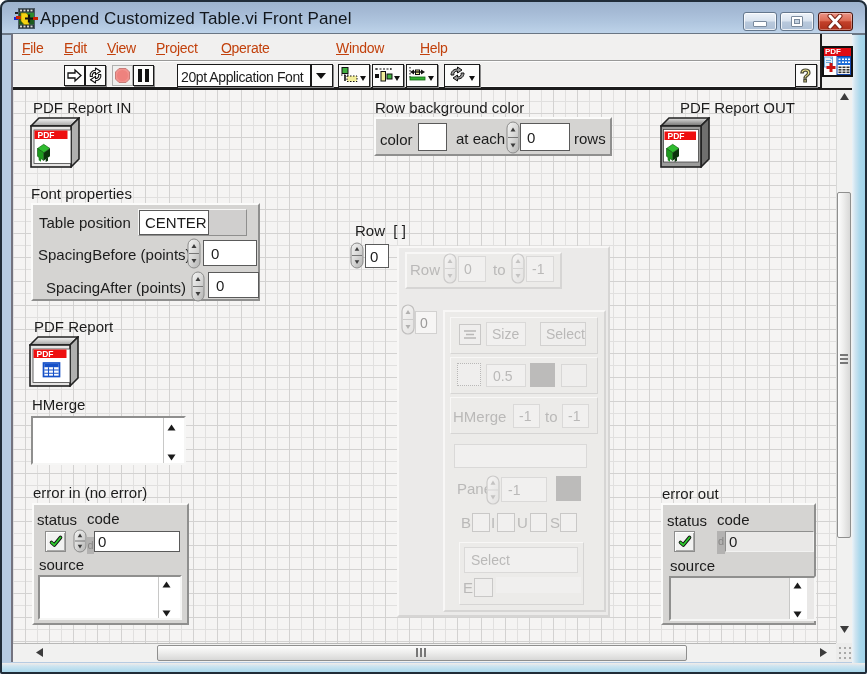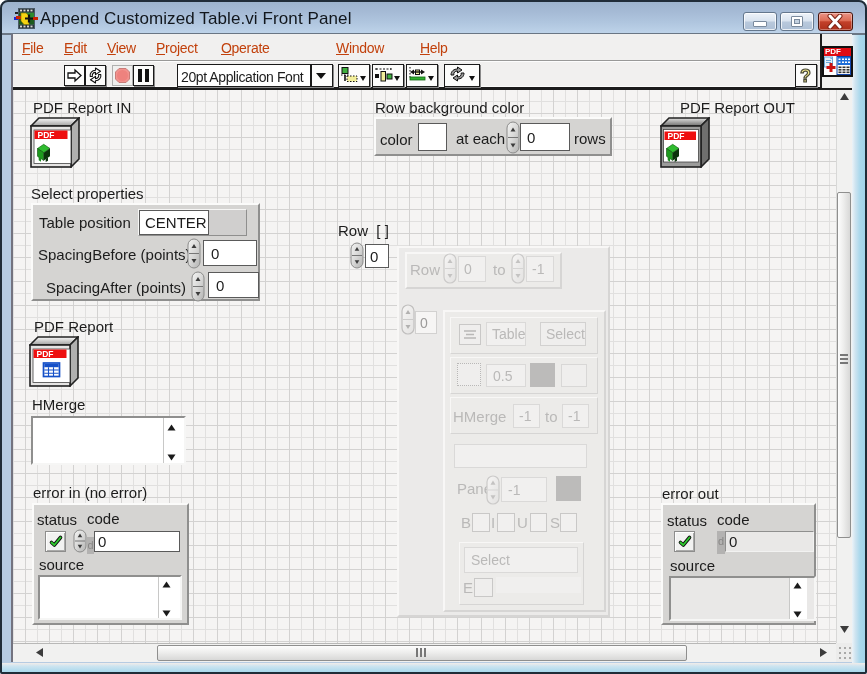--- a/index.html
+++ b/index.html
@@ -304,21 +304,21 @@
   <text x="7.5" y="22" font-family="Liberation Sans, sans-serif" font-size="8.5" font-weight="bold" fill="#fff">PDF</text>
   <g>
     <polygon points="6.5,31.5 12.7,27.3 19,31.5 12.7,35.7" fill="#2fbc2f" stroke="#0c5c0c" stroke-width="0.6"></polygon>
     <polygon points="6.5,31.5 12.7,35.7 12.7,43.5 6.5,39.3" fill="#1d9a1d" stroke="#0a4a0a" stroke-width="0.6"></polygon>
     <polygon points="19,31.5 12.7,35.7 12.7,43.5 19,39.3" fill="#0b330b"></polygon>
     <polygon points="7.7,39.7 10,41.2 10,44.7 7.7,43.2" fill="#1d8a1d"></polygon>
     <polygon points="14.7,41.7 17,40.4 17,43.8 14.7,45.1" fill="#0b330b"></polygon>
   </g>
 </svg>
 
-<div class="lbl" style="left:31px;top:186px;">Select properties</div>
+<div class="lbl" style="left:31px;top:186px;">Font properties</div>
 <div class="panel3d" style="left:31px;top:203px;width:229px;height:98px;"></div>
 <div class="lbl" style="left:39px;top:215px;">Table position</div>
 <div class="abs" style="left:138px;top:209px;width:109px;height:27px;background:#d0cfce;border-top:1px solid #f6f6f5;border-left:1px solid #f6f6f5;border-bottom:1px solid #8f8f8e;border-right:1px solid #8f8f8e;"></div>
 <div class="inbox" style="left:139px;top:210px;width:70px;height:25px;padding:4px 0 0 5px;">CENTER</div>
 <div class="lbl" style="left:38px;top:247px;">SpacingBefore (points)</div>
 <svg class="abs" style="left:187px;top:238px;" width="14" height="31" viewBox="0 0 14 31">
   <rect x="1" y="1" width="12" height="29" rx="6" fill="url(#spinG)" stroke="#8b8b8a" stroke-width="1"></rect>
   <path d="M2 15.5 L12 15.5" stroke="#777" stroke-width="1"></path>
   <path d="M7 6 L9.5 10 L4.5 10 Z" fill="#3c3c3c"></path>
   <path d="M7 25 L9.5 21 L4.5 21 Z" fill="#3c3c3c"></path>
@@ -326,21 +326,21 @@
 <div class="inbox" style="left:203px;top:240px;width:54px;height:26px;padding:5px 0 0 7px;">0</div>
 <div class="lbl" style="left:46px;top:280px;">SpacingAfter (points)</div>
 <svg class="abs" style="left:191px;top:271px;" width="14" height="31" viewBox="0 0 14 31">
   <rect x="1" y="1" width="12" height="29" rx="6" fill="url(#spinG)" stroke="#8b8b8a" stroke-width="1"></rect>
   <path d="M2 15.5 L12 15.5" stroke="#777" stroke-width="1"></path>
   <path d="M7 6 L9.5 10 L4.5 10 Z" fill="#3c3c3c"></path>
   <path d="M7 25 L9.5 21 L4.5 21 Z" fill="#3c3c3c"></path>
 </svg>
 <div class="inbox" style="left:208px;top:272px;width:51px;height:26px;padding:5px 0 0 7px;">0</div>
 
-<div class="lbl" style="left:338px;top:223px;">Row&nbsp; [ ]</div>
+<div class="lbl" style="left:355px;top:223px;">Row&nbsp; [ ]</div>
 <svg class="abs" style="left:350px;top:242px;" width="14" height="27" viewBox="0 0 14 27">
   <rect x="1" y="1" width="12" height="25" rx="6" fill="url(#spinG)" stroke="#8b8b8a" stroke-width="1"></rect>
   <path d="M2 13.5 L12 13.5" stroke="#777" stroke-width="1"></path>
   <path d="M7 5 L9.3 8.7 L4.7 8.7 Z" fill="#3c3c3c"></path>
   <path d="M7 22 L9.3 18.3 L4.7 18.3 Z" fill="#3c3c3c"></path>
 </svg>
 <div class="inbox" style="left:365px;top:244px;width:24px;height:24px;padding:4px 0 0 4px;">0</div>
 
 <div class="dpanel3d" style="left:397px;top:246px;width:213px;height:371px;"></div>
 
@@ -370,21 +370,21 @@
 </svg>
 <div class="dinbox" style="left:415px;top:311px;width:22px;height:23px;padding:4px 0 0 4px;background:#f6f5f4;border-color:#d2d1d0;color:#9b9a99;">0</div>
 
 <div class="dpanel3d" style="left:443px;top:310px;width:163px;height:302px;background:#ecebe9;"></div>
 
 <div class="dpanel3d" style="left:450px;top:317px;width:148px;height:37px;background:#ecebe9;border-width:1px;"></div>
 <div class="abs" style="left:459px;top:324px;width:22px;height:21px;background:#efeeed;border:1px solid #c9c8c7;"></div>
 <svg class="abs" style="left:463px;top:329px;" width="14" height="11" viewBox="0 0 14 11">
   <path d="M1 2 L13 2 M3 5.5 L11 5.5 M1 9 L13 9" stroke="#b9b8b7" stroke-width="1.6"></path>
 </svg>
-<div class="dinbox" style="left:486px;top:322px;width:40px;height:24px;padding:4px 0 0 5px;">Table</div>
+<div class="dinbox" style="left:486px;top:322px;width:40px;height:24px;padding:4px 0 0 5px;">Size</div>
 <div class="dinbox" style="left:540px;top:322px;width:46px;height:24px;padding:4px 0 0 5px;background:#efeeed;border-color:#d2d1d0;">Select</div>
 
 <div class="dpanel3d" style="left:450px;top:357px;width:148px;height:37px;background:#ecebe9;border-width:1px;"></div>
 <div class="abs" style="left:457px;top:363px;width:24px;height:23px;background:#efeeed;border:1.5px dotted #b9b8b7;"></div>
 <div class="dinbox" style="left:486px;top:364px;width:40px;height:23px;padding:4px 0 0 6px;">0.5</div>
 <div class="abs" style="left:530px;top:363px;width:25px;height:24px;background:#bcbbba;"></div>
 <div class="dinbox" style="left:561px;top:364px;width:26px;height:23px;background:#efeeed;border-color:#d8d7d6;"></div>
 
 <div class="dpanel3d" style="left:450px;top:397px;width:148px;height:37px;background:#ecebe9;border-width:1px;"></div>
 <div class="dlbl" style="left:453px;top:409px;text-align:right;">HMerge</div>

